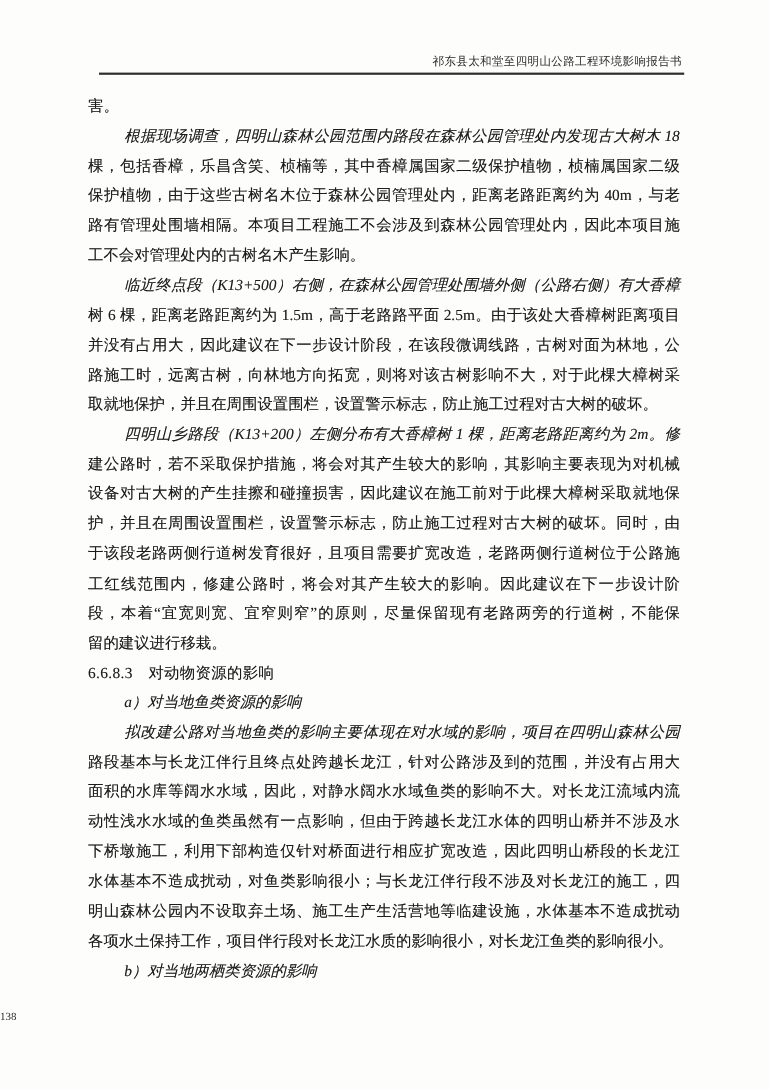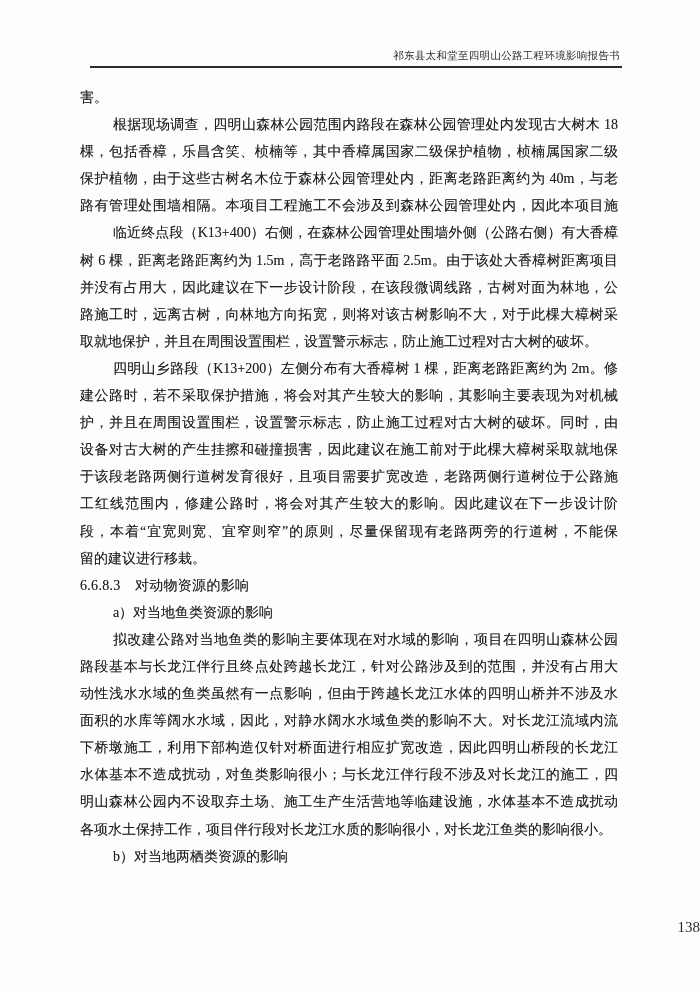--- a/index.html
+++ b/index.html
@@ -46,73 +46,75 @@
   .ln {
     text-align: justify;
     text-align-last: justify;
     white-space: normal;
   }
   .ln.last, .ln.heading, .ln.sub {
     text-align-last: left;
   }
   .ln.first, .ln.sub {
     text-indent: 2.35em;
+    font-style: italic;
   }
   .ln.heading {
     letter-spacing: 0.3px;
     font-family: Liberation Serif, serif;
   }
   .page-number {
     position: absolute;
     top: 919px;
     left: 0;
     width: 100%;
-    text-align: right;
-    font-size: 15px;
+    text-align: left;
+    font-size: 10px;
     color: #2b2b2b;
   }
 </style>
 </head>
 <body>
 
 <div class="page">
 
   <div class="header-title">祁东县太和堂至四明山公路工程环境影响报告书</div>
   <div class="header-rule"></div>
 
   <div class="doc-body">
     <div class="ln last">害。</div>
 
     <div class="ln first">根据现场调查，四明山森林公园范围内路段在森林公园管理处内发现古大树木 18</div>
     <div class="ln">棵，包括香樟，乐昌含笑、桢楠等，其中香樟属国家二级保护植物，桢楠属国家二级</div>
     <div class="ln">保护植物，由于这些古树名木位于森林公园管理处内，距离老路距离约为 40m，与老</div>
     <div class="ln">路有管理处围墙相隔。本项目工程施工不会涉及到森林公园管理处内，因此本项目施</div>
+    <div class="ln last">工不会对管理处内的古树名木产生影响。</div>
 
-    <div class="ln first">临近终点段（K13+400）右侧，在森林公园管理处围墙外侧（公路右侧）有大香樟</div>
+    <div class="ln first">临近终点段（K13+500）右侧，在森林公园管理处围墙外侧（公路右侧）有大香樟</div>
     <div class="ln">树 6 棵，距离老路距离约为 1.5m，高于老路路平面 2.5m。由于该处大香樟树距离项目</div>
     <div class="ln">并没有占用大，因此建议在下一步设计阶段，在该段微调线路，古树对面为林地，公</div>
     <div class="ln">路施工时，远离古树，向林地方向拓宽，则将对该古树影响不大，对于此棵大樟树采</div>
     <div class="ln last">取就地保护，并且在周围设置围栏，设置警示标志，防止施工过程对古大树的破坏。</div>
 
     <div class="ln first">四明山乡路段（K13+200）左侧分布有大香樟树 1 棵，距离老路距离约为 2m。修</div>
     <div class="ln">建公路时，若不采取保护措施，将会对其产生较大的影响，其影响主要表现为对机械</div>
+    <div class="ln">设备对古大树的产生挂擦和碰撞损害，因此建议在施工前对于此棵大樟树采取就地保</div>
     <div class="ln">护，并且在周围设置围栏，设置警示标志，防止施工过程对古大树的破坏。同时，由</div>
-    <div class="ln">设备对古大树的产生挂擦和碰撞损害，因此建议在施工前对于此棵大樟树采取就地保</div>
     <div class="ln">于该段老路两侧行道树发育很好，且项目需要扩宽改造，老路两侧行道树位于公路施</div>
     <div class="ln">工红线范围内，修建公路时，将会对其产生较大的影响。因此建议在下一步设计阶</div>
     <div class="ln">段，本着“宜宽则宽、宜窄则窄”的原则，尽量保留现有老路两旁的行道树，不能保</div>
     <div class="ln last">留的建议进行移栽。</div>
 
     <div class="ln heading">6.6.8.3　对动物资源的影响</div>
     <div class="ln sub">a）对当地鱼类资源的影响</div>
 
     <div class="ln first">拟改建公路对当地鱼类的影响主要体现在对水域的影响，项目在四明山森林公园</div>
     <div class="ln">路段基本与长龙江伴行且终点处跨越长龙江，针对公路涉及到的范围，并没有占用大</div>
+    <div class="ln">面积的水库等阔水水域，因此，对静水阔水水域鱼类的影响不大。对长龙江流域内流</div>
     <div class="ln">动性浅水水域的鱼类虽然有一点影响，但由于跨越长龙江水体的四明山桥并不涉及水</div>
-    <div class="ln">面积的水库等阔水水域，因此，对静水阔水水域鱼类的影响不大。对长龙江流域内流</div>
     <div class="ln">下桥墩施工，利用下部构造仅针对桥面进行相应扩宽改造，因此四明山桥段的长龙江</div>
     <div class="ln">水体基本不造成扰动，对鱼类影响很小；与长龙江伴行段不涉及对长龙江的施工，四</div>
     <div class="ln">明山森林公园内不设取弃土场、施工生产生活营地等临建设施，水体基本不造成扰动</div>
     <div class="ln last">各项水土保持工作，项目伴行段对长龙江水质的影响很小，对长龙江鱼类的影响很小。</div>
 
     <div class="ln sub">b）对当地两栖类资源的影响</div>
   </div>
 
   <div class="page-number">138</div>
 

